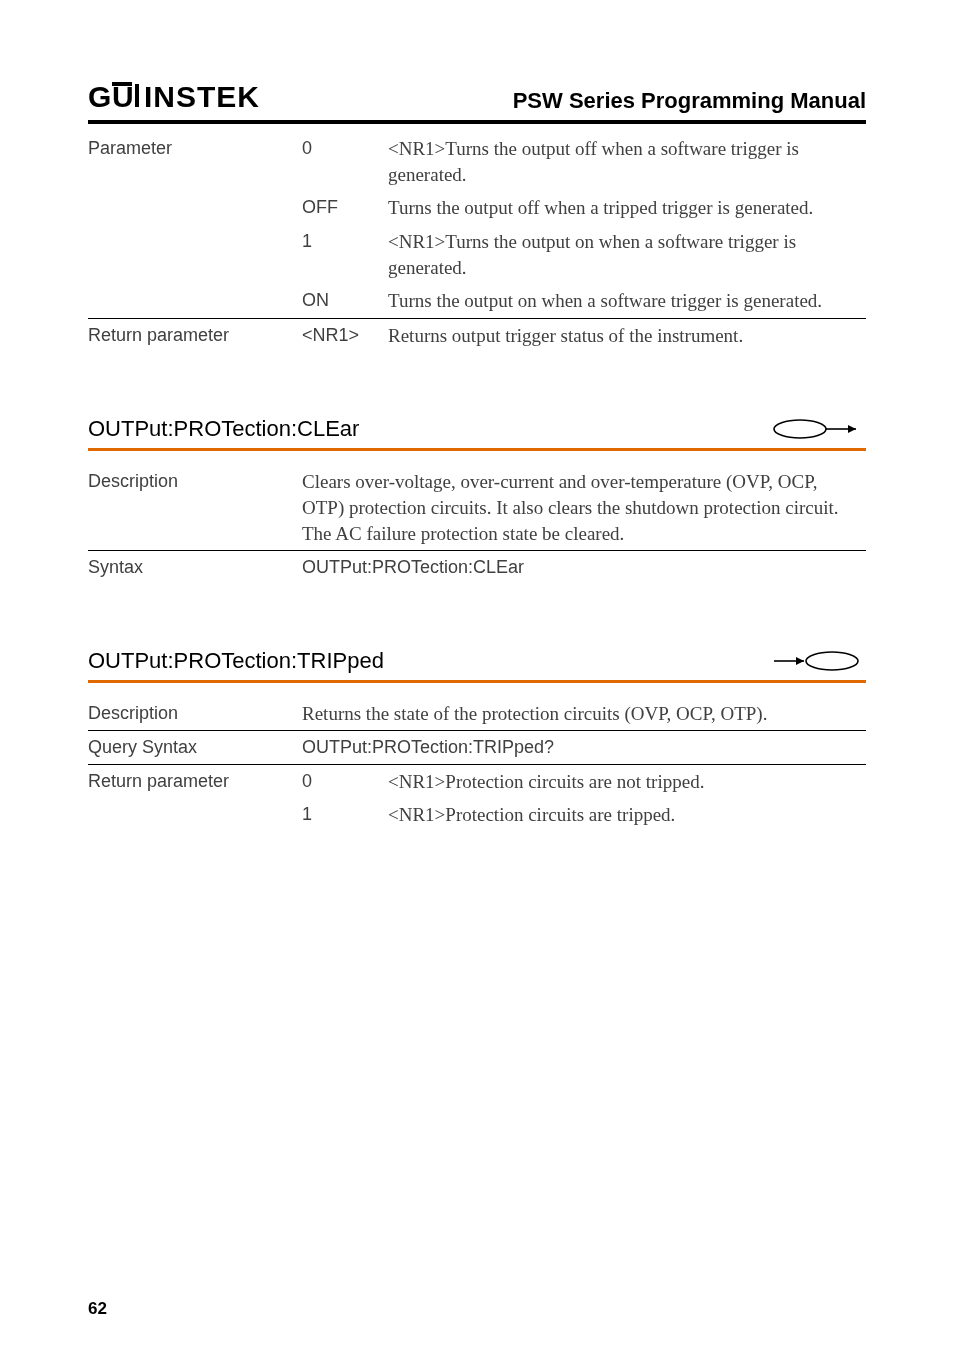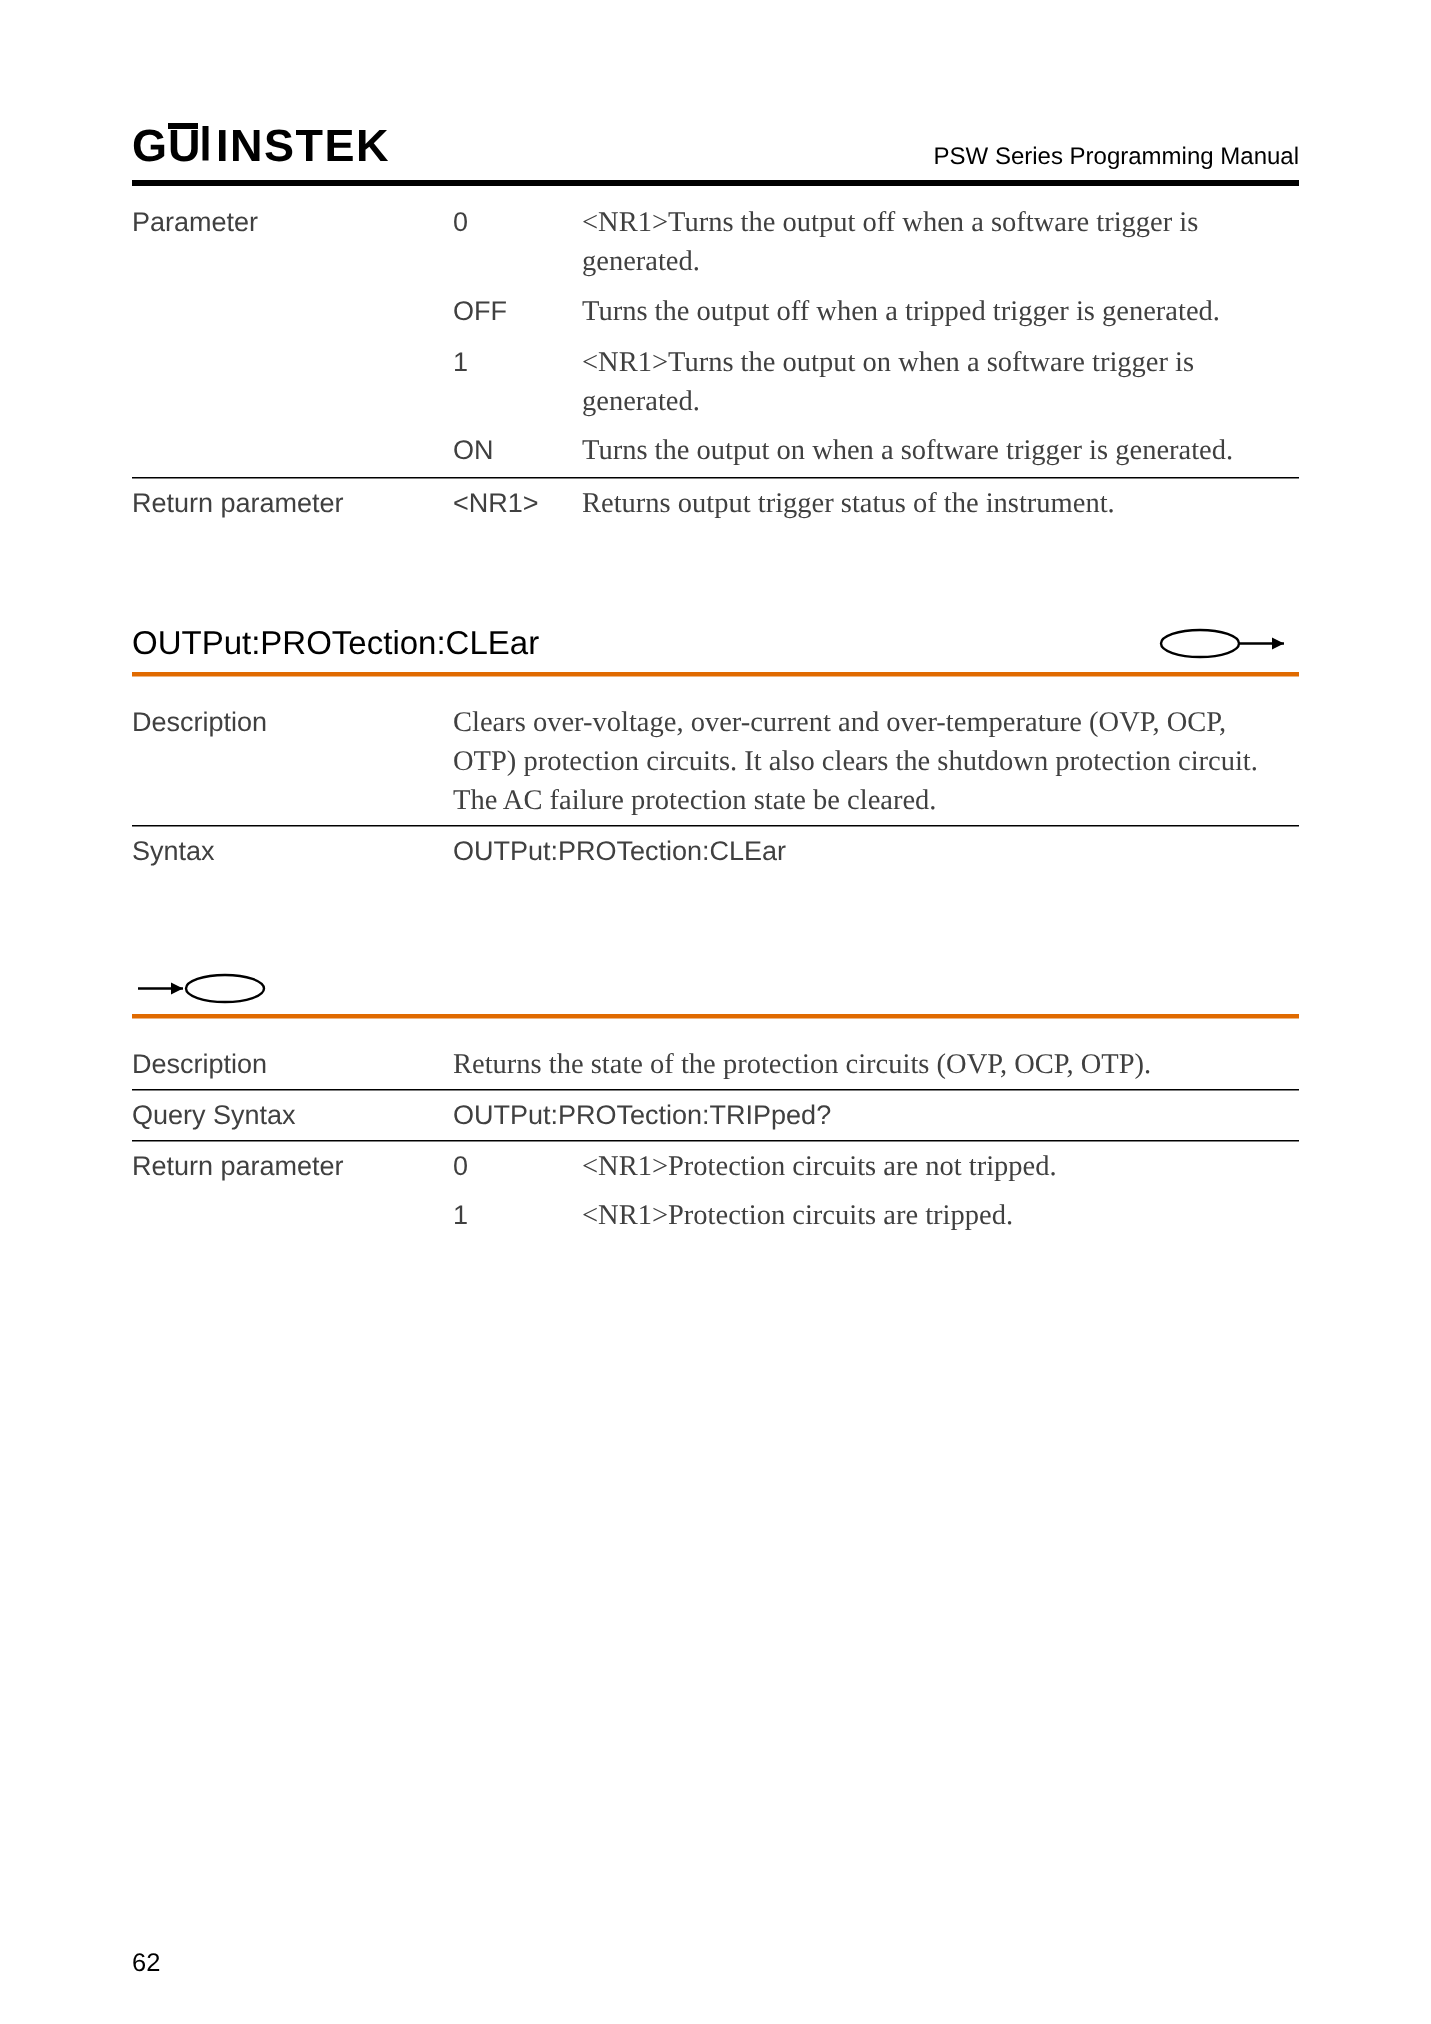--- a/index.html
+++ b/index.html
@@ -26,22 +26,22 @@
     font-family: Arial, Helvetica, sans-serif;
     font-weight: 900;
     font-size: 32px;
     letter-spacing: 1px;
     color: #000;
     display: flex;
     align-items: center;
   }
   .title {
     font-family: Arial, Helvetica, sans-serif;
-    font-weight: 400;
-    font-size: 16px;
+    font-weight: 700;
+    font-size: 22px;
     color: #000;
   }
   .thick-hr {
     border: none;
     border-top: 4px solid #000;
     margin: 0 0 8px 0;
   }
   .thin-hr {
     border: none;
     border-top: 1px solid #000;
@@ -105,21 +105,21 @@
     display: inline-block;
     height: 22px;
     width: 96px;
     position: relative;
   }
   .page-number {
     position: absolute;
     bottom: 30px;
     left: 88px;
     font-family: Arial, Helvetica, sans-serif;
-    font-weight: 400;
+    font-weight: 700;
     font-size: 17px;
     color: #000;
   }
 </style>
 </head>
 <body>
 
 <div class="page">
 
   <div class="header-row">
@@ -194,20 +194,21 @@
           <tr>
         <td class="label">Syntax</td>
         <td class="desc-sans" colspan="2">OUTPut:PROTection:CLEar</td>
       </tr>
     </tbody>
       </table>
   </div>
 
   <div class="section">
     <div class="section-head">
+      <div class="section-head-title">OUTPut:PROTection:TRIPped</div>
       <span class="icon-query">
         <svg width="96" height="22" viewBox="0 0 96 22">
           <line x1="4" y1="11" x2="34" y2="11" stroke="#000" stroke-width="1.6"></line>
           <polygon points="34,11 26,7 26,15" fill="#000"></polygon>
           <ellipse cx="62" cy="11" rx="26" ry="9" fill="none" stroke="#000" stroke-width="1.6"></ellipse>
         </svg>
       </span>
     </div>
     <hr class="orange-hr">
     <table class="entry">

